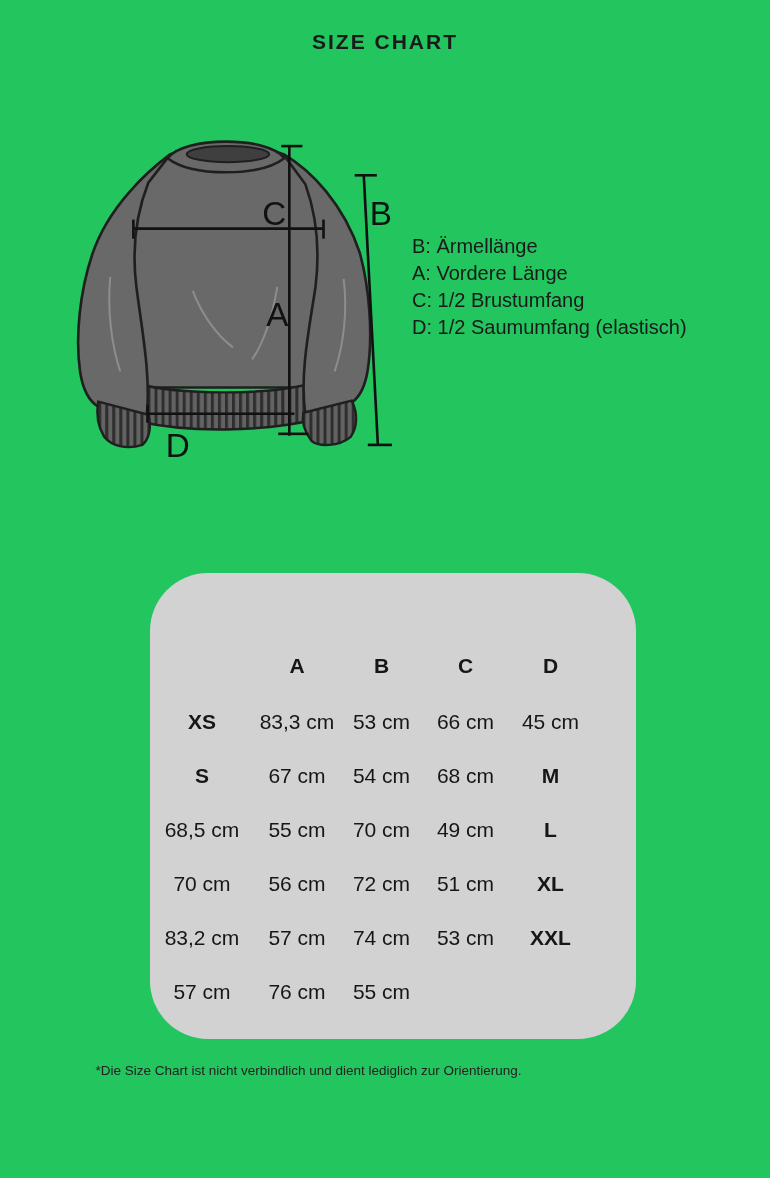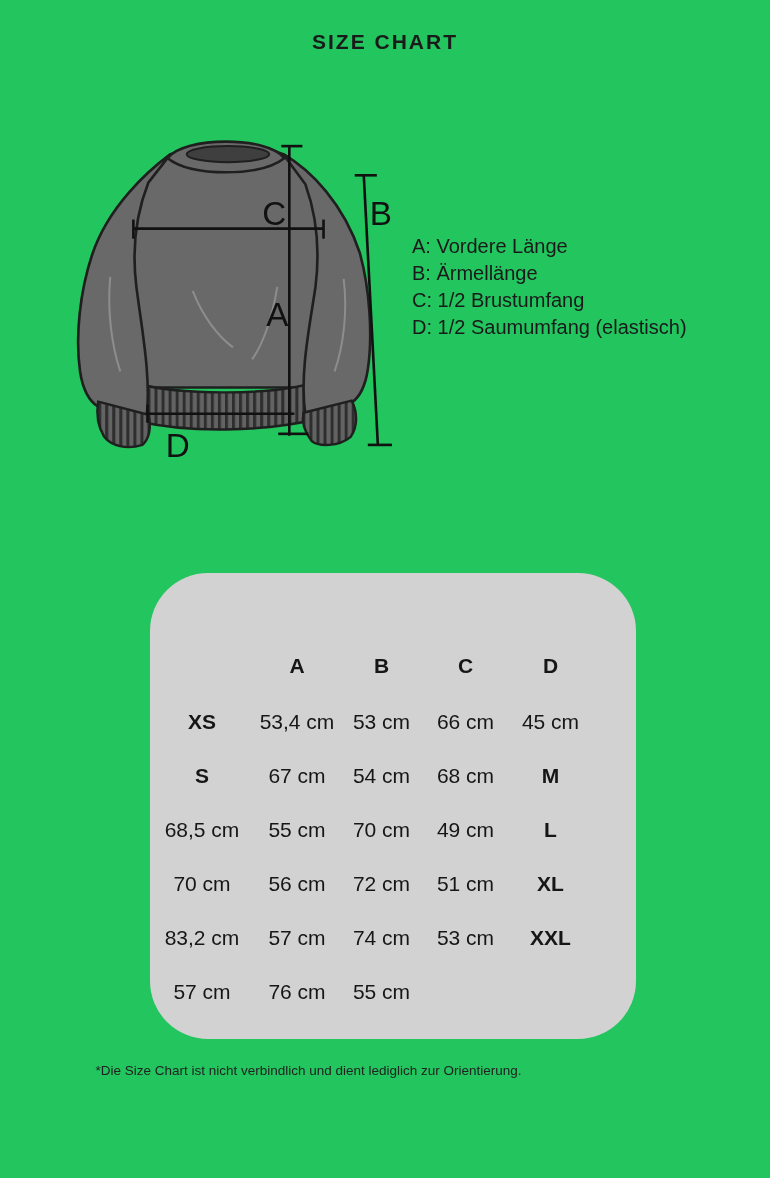--- a/index.html
+++ b/index.html
@@ -95,38 +95,38 @@
       </g>
 
       <text x="203" y="96" font-size="33" text-anchor="middle" fill="#111">C</text>
       <text x="206" y="197" font-size="33" text-anchor="middle" fill="#111">A</text>
       <text x="309" y="96" font-size="33" text-anchor="middle" fill="#111">B</text>
       <text x="107" y="327" font-size="33" text-anchor="middle" fill="#111">D</text>
     </svg>
   </div>
 
   <div class="legend">
+    <div>B: Ärmellänge</div>
     <div>A: Vordere Länge</div>
-    <div>B: Ärmellänge</div>
     <div>C: 1/2 Brustumfang</div>
     <div>D: 1/2 Saumumfang (elastisch)</div>
   </div>
 
   <div class="panel" id="panel" style="background: rgb(210, 210, 210);">
     <div class="size-table">
       <div class="hdr-row">
         <div class="cell th"></div>
         <div class="cell th">A</div>
         <div class="cell th">B</div>
         <div class="cell th">C</div>
         <div class="cell th">D</div>
       </div>
 
       <div class="cell size">XS</div>
-      <div class="cell val">53,4 cm</div>
+      <div class="cell val">83,3 cm</div>
       <div class="cell val">53 cm</div>
       <div class="cell val">66 cm</div>
       <div class="cell val">45 cm</div>
 
       <div class="cell size">S</div>
       <div class="cell val">67 cm</div>
       <div class="cell val">54 cm</div>
       <div class="cell val">68 cm</div>
 
       <div class="cell size">M</div>

